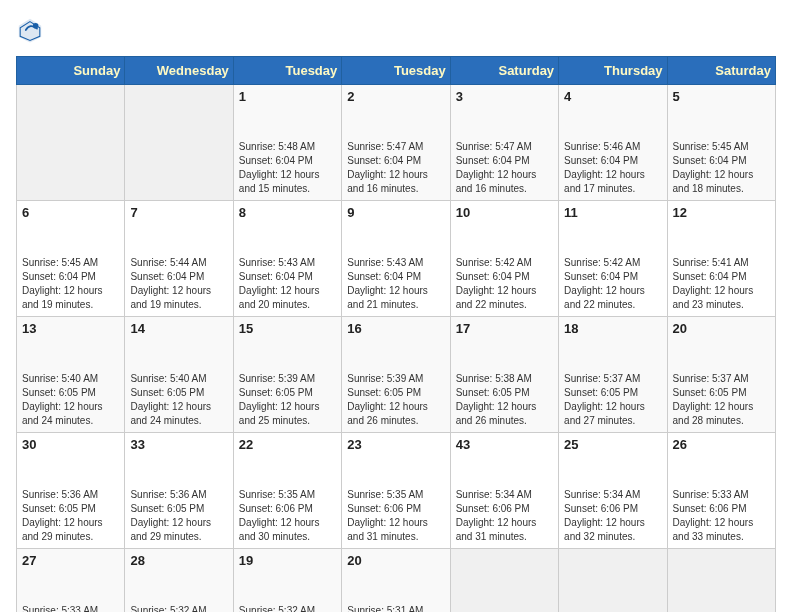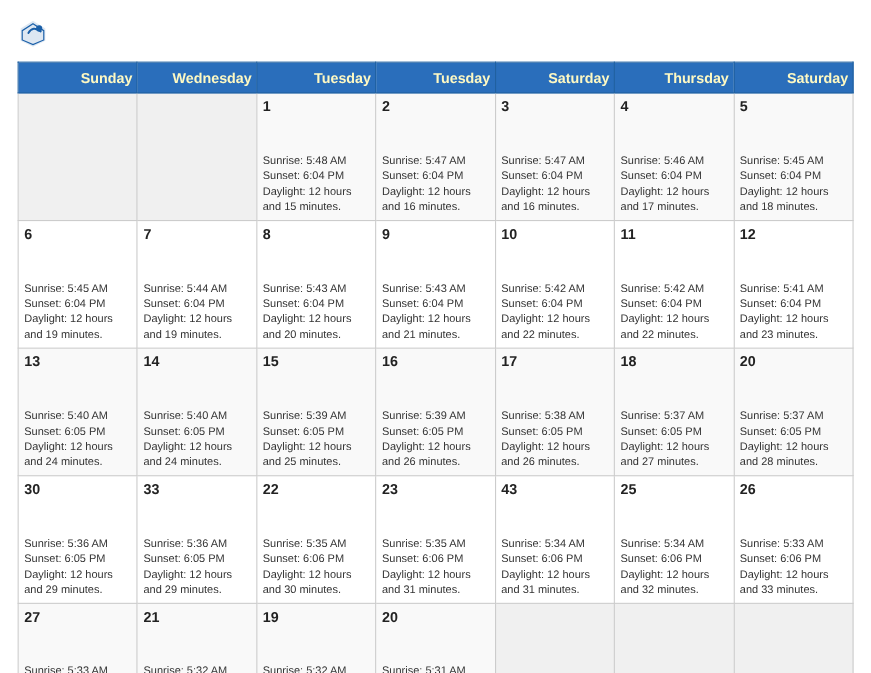--- a/index.html
+++ b/index.html
@@ -240,21 +240,21 @@
           <span class="day-number">26</span>
           <div class="cell-content">Sunrise: 5:33 AM<br>Sunset: 6:06 PM<br>Daylight: 12 hours and 33 minutes.</div>
         </td>
       </tr>
       <tr>
         <td>
           <span class="day-number">27</span>
           <div class="cell-content">Sunrise: 5:33 AM<br>Sunset: 6:06 PM<br>Daylight: 12 hours and 33 minutes.</div>
         </td>
         <td>
-          <span class="day-number">21</span>
+          <span class="day-number">28</span>
           <div class="cell-content">Sunrise: 5:32 AM<br>Sunset: 6:07 PM<br>Daylight: 12 hours and 34 minutes.</div>
         </td>
         <td>
           <span class="day-number">19</span>
           <div class="cell-content">Sunrise: 5:32 AM<br>Sunset: 6:07 PM<br>Daylight: 12 hours and 35 minutes.</div>
         </td>
         <td>
           <span class="day-number">20</span>
           <div class="cell-content">Sunrise: 5:31 AM<br>Sunset: 6:07 PM<br>Daylight: 12 hours and 35 minutes.</div>
         </td>

